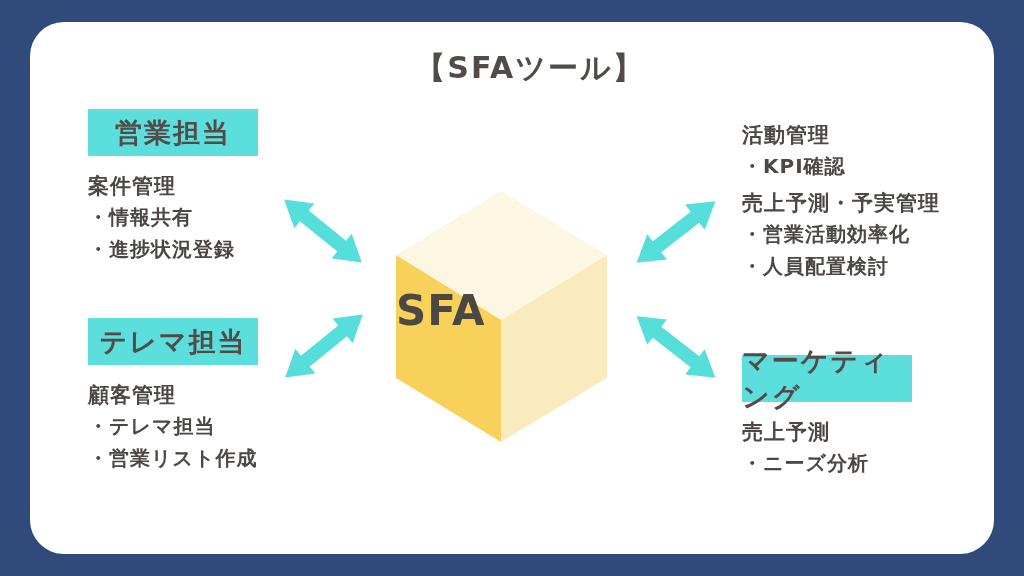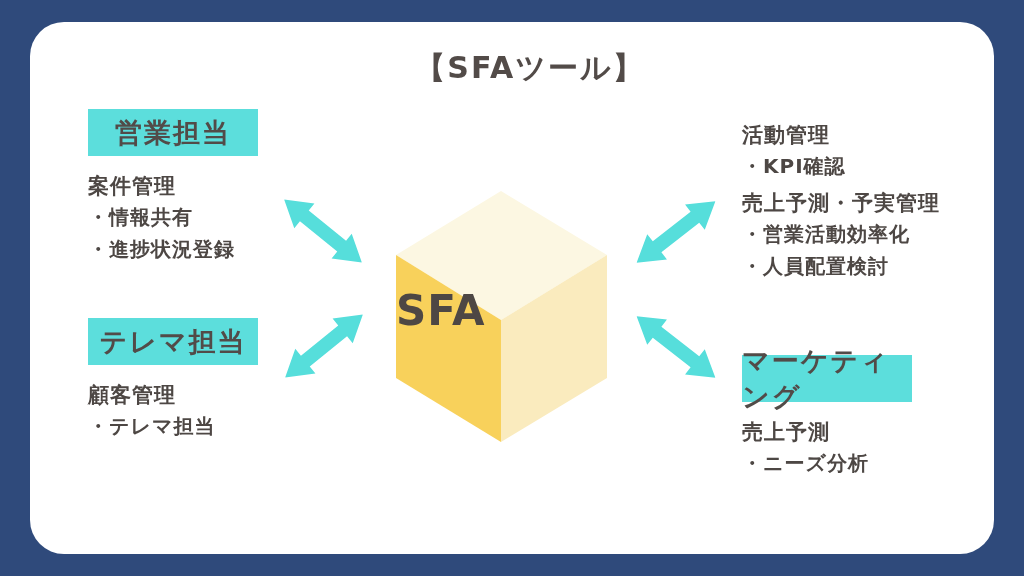--- a/index.html
+++ b/index.html
@@ -98,20 +98,21 @@
     <div class="section-item">・情報共有</div>
     <div class="section-item">・進捗状況登録</div>
   </div>
 </div>
 
 <div class="group group-telemarketing">
   <div class="role-box">テレマ担当</div>
   <div class="section">
     <div class="section-heading">顧客管理</div>
     <div class="section-item">・テレマ担当</div>
+    <div class="section-item">・営業リスト作成</div>
   </div>
 </div>
 
 <div class="group group-manager">
   <div class="section tight">
     <div class="section-heading">活動管理</div>
     <div class="section-item">・KPI確認</div>
   </div>
   <div class="section spaced">
     <div class="section-heading">売上予測・予実管理</div>

